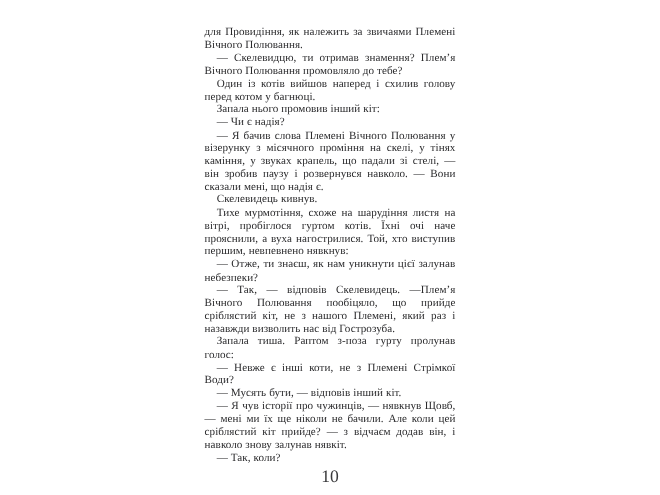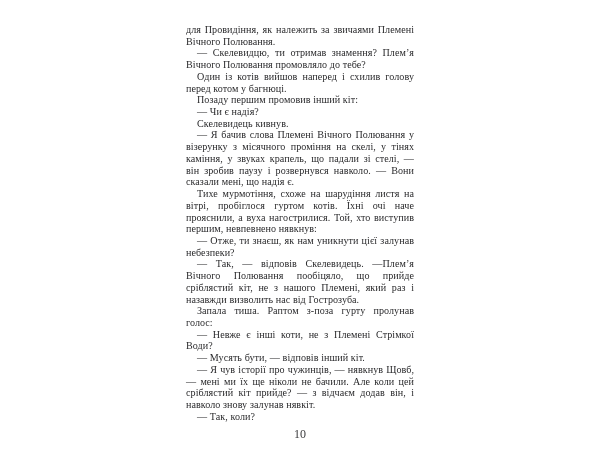--- a/index.html
+++ b/index.html
@@ -43,39 +43,39 @@
   }
   .para.last-justify {
     text-align-last: left;
   }
   .page-number {
     position: absolute;
     left: 186px;
     top: 428px;
     width: 228px;
     text-align: center;
-    font-size: 12px;
+    font-size: 16px;
     line-height: 12px;
     color: #3a3a3c;
   }
 </style>
 </head>
 <body>
 
 <div class="page">
 
   <div class="text-block">
 
     <p class="para no-indent last-justify">для Провидіння, як належить за звичаями Племені Вічного Полювання.</p>
     <p class="para last-justify">— Скелевидцю, ти отримав знамення? Плем’я Вічного Полювання промовляло до тебе?</p>
     <p class="para last-justify">Один із котів вийшов наперед і схилив голову перед котом у багнюці.</p>
-    <p class="para last-justify">Позаду першим промовив інший кіт:</p>
+    <p class="para last-justify">Запала нього промовив інший кіт:</p>
     <p class="para last-justify">— Чи є надія?</p>
+    <p class="para last-justify">— Я бачив слова Племені Вічного Полювання у візерунку з місячного проміння на скелі, у тінях каміння, у звуках крапель, що падали зі стелі, — він зробив паузу і розвернувся навколо. — Вони сказали мені, що надія є.</p>
     <p class="para last-justify">Скелевидець кивнув.</p>
-    <p class="para last-justify">— Я бачив слова Племені Вічного Полювання у візерунку з місячного проміння на скелі, у тінях каміння, у звуках крапель, що падали зі стелі, — він зробив паузу і розвернувся навколо. — Вони сказали мені, що надія є.</p>
     <p class="para last-justify">Тихе мурмотіння, схоже на шарудіння листя на вітрі, пробіглося гуртом котів. Їхні очі наче прояснили, а вуха нагострилися. Той, хто виступив першим, невпевнено нявкнув:</p>
     <p class="para last-justify">— Отже, ти знаєш, як нам уникнути цієї залунав небезпеки?</p>
     <p class="para last-justify">— Так, — відповів Скелевидець. —Плем’я Вічного Полювання пообіцяло, що прийде сріблястий кіт, не з нашого Племені, який раз і назавжди визволить нас від Гострозуба.</p>
     <p class="para last-justify">Запала тиша. Раптом з-поза гурту пролунав голос:</p>
     <p class="para last-justify">— Невже є інші коти, не з Племені Стрімкої Води?</p>
     <p class="para last-justify">— Мусять бути, — відповів інший кіт.</p>
     <p class="para last-justify">— Я чув історії про чужинців, — нявкнув Щовб, — мені ми їх ще ніколи не бачили. Але коли цей сріблястий кіт прийде? — з відчаєм додав він, і навколо знову залунав нявкіт.</p>
     <p class="para last-justify">— Так, коли?</p>
 
   </div>

